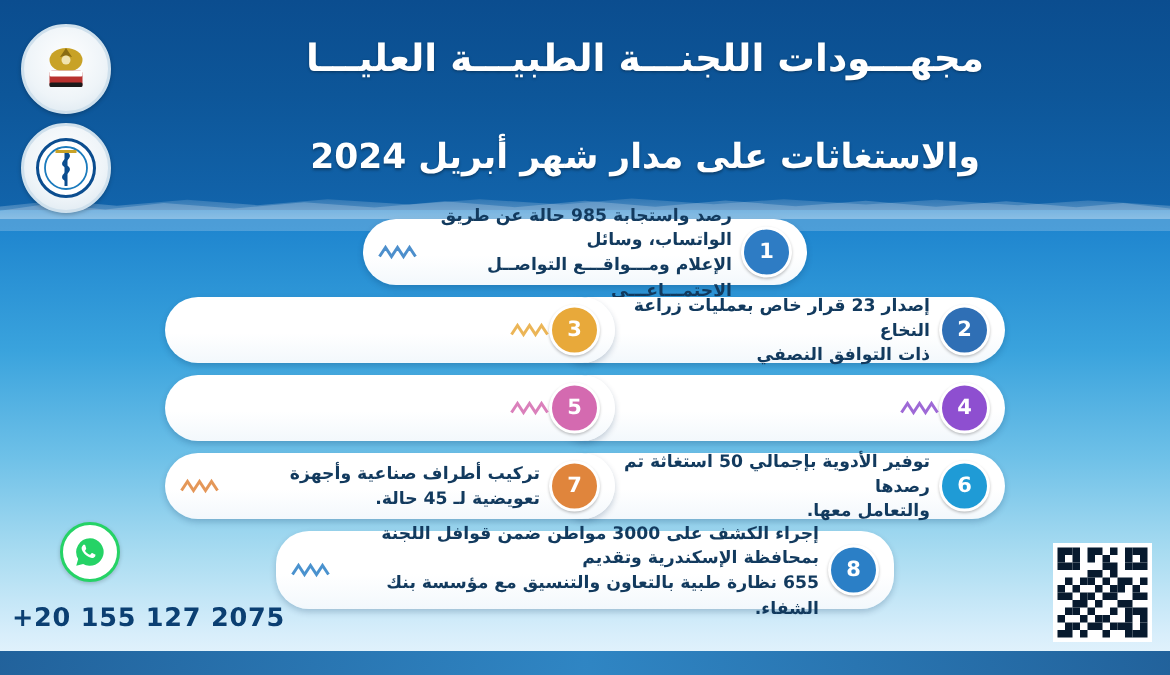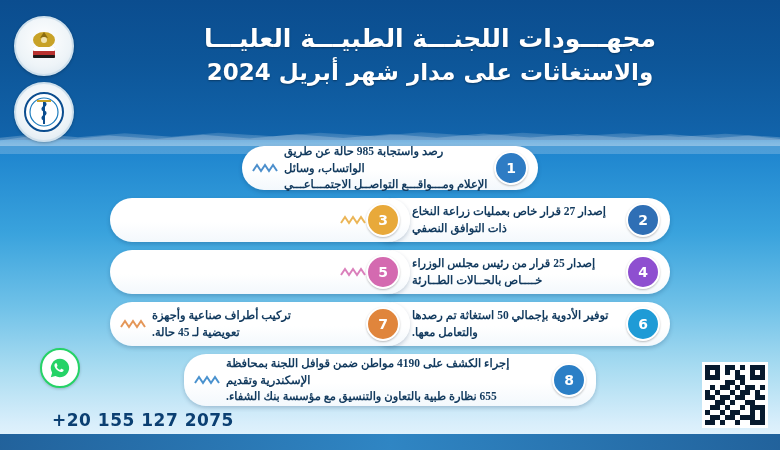--- a/index.html
+++ b/index.html
@@ -56,20 +56,21 @@
     font-weight: bold;
     letter-spacing: 1px;
     line-height: 1.35;
     text-shadow: 0 1px 2px rgba(0,0,0,0.35);
   }
   .title-line2 {
     font-size: 23px;
     font-weight: bold;
     line-height: 1.45;
     text-shadow: 0 1px 2px rgba(0,0,0,0.35);
+    margin-top: 33px;
   }
   
   .logo {
     position: absolute;
     left: 14px;
     width: 56px;
     height: 56px;
     border-radius: 50%;
     background: radial-gradient(circle at 50% 40%, #ffffff 0%, #eef4f8 60%, #d7e4ee 100%);
     border: 2px solid #cfe0ec;
@@ -104,24 +105,23 @@
     align-items: center;
     padding: 0 10px;
     box-sizing: border-box;
   }
   .pill-text {
     flex: 1;
     font-size: 11.5px;
     line-height: 1.45;
     color: #123a5e;
     font-weight: bold;
-    text-align: left;
+    text-align: right;
     padding: 0 6px;
     white-space: pre-line;
-    font-family: Liberation Serif, serif;
   }
   .badge {
     flex: 0 0 auto;
     width: 30px;
     height: 30px;
     border-radius: 50%;
     color: #ffffff;
     font-size: 14px;
     font-weight: bold;
     display: flex;
@@ -157,27 +157,26 @@
     background: #ffffff;
     border: 2px solid #25d366;
     display: flex;
     align-items: center;
     justify-content: center;
     box-shadow: 0 1px 3px rgba(0,0,0,0.2);
   }
   .phone {
     position: absolute;
     left: 8px;
-    bottom: 20px;
+    bottom: 28px;
     font-size: 17px;
     font-weight: bold;
     color: #0b3f72;
     direction: ltr;
     letter-spacing: 0.5px;
-    margin-left: 44px;
   }
   .qr {
     position: absolute;
     right: 12px;
     bottom: 22px;
     width: 66px;
     height: 66px;
     background: #ffffff;
     padding: 3px;
     box-sizing: border-box;
@@ -243,39 +242,37 @@
 الإعلام ومـــواقـــع التواصــل الاجتمـــاعـــي</div>
         <svg class="zig" viewBox="0 0 26 12">
             <polyline points="1,9 5,3 9,9 13,3 17,9 21,3 25,9" fill="none" stroke="#2e7cc4" stroke-width="2"></polyline>
           </svg>
       </div>
     </div>
 
     <div class="row">
       <div class="pill p2">
         <div class="badge" style="background:#2f6fb5">2</div>
-        <div class="pill-text">إصدار 27 قرار خاص بعمليات زراعة النخاع
+        <div class="pill-text">إصدار 23 قرار خاص بعمليات زراعة النخاع
 ذات التوافق النصفي</div>
         <svg class="zig" viewBox="0 0 26 12">
             <polyline points="1,9 5,3 9,9 13,3 17,9 21,3 25,9" fill="none" stroke="#2f6fb5" stroke-width="2"></polyline>
           </svg>
       </div>
       <div class="pill p3">
         <div class="badge" style="background:#e8a93a">3</div>
         <svg class="zig" viewBox="0 0 26 12">
             <polyline points="1,9 5,3 9,9 13,3 17,9 21,3 25,9" fill="none" stroke="#e8a93a" stroke-width="2"></polyline>
           </svg>
       </div>
     </div>
 
     <div class="row">
       <div class="pill p4">
         <div class="badge" style="background:#8e4fd0">4</div>
-        <div class="pill-text">إصدار 25 قرار من رئيس مجلس الوزراء
-خــــاص بالحــالات الطــارئة</div>
         <svg class="zig" viewBox="0 0 26 12">
             <polyline points="1,9 5,3 9,9 13,3 17,9 21,3 25,9" fill="none" stroke="#8e4fd0" stroke-width="2"></polyline>
           </svg>
       </div>
       <div class="pill p5">
         <div class="badge" style="background:#d46ab0">5</div>
         <svg class="zig" viewBox="0 0 26 12">
             <polyline points="1,9 5,3 9,9 13,3 17,9 21,3 25,9" fill="none" stroke="#d46ab0" stroke-width="2"></polyline>
           </svg>
       </div>
@@ -296,21 +293,21 @@
 تعويضية لـ 45 حالة.</div>
         <svg class="zig" viewBox="0 0 26 12">
             <polyline points="1,9 5,3 9,9 13,3 17,9 21,3 25,9" fill="none" stroke="#e0853c" stroke-width="2"></polyline>
           </svg>
       </div>
     </div>
 
     <div class="row">
       <div class="pill p8">
         <div class="badge" style="background:#2b7fc6">8</div>
-        <div class="pill-text">إجراء الكشف على 4190 مواطن ضمن قوافل اللجنة بمحافظة الإسكندرية وتقديم
+        <div class="pill-text">إجراء الكشف على 3000 مواطن ضمن قوافل اللجنة بمحافظة الإسكندرية وتقديم
 655 نظارة طبية بالتعاون والتنسيق مع مؤسسة بنك الشفاء.</div>
         <svg class="zig" viewBox="0 0 26 12">
             <polyline points="1,9 5,3 9,9 13,3 17,9 21,3 25,9" fill="none" stroke="#2b7fc6" stroke-width="2"></polyline>
           </svg>
       </div>
     </div>
 
   </div>
 
   <div class="whatsapp">

